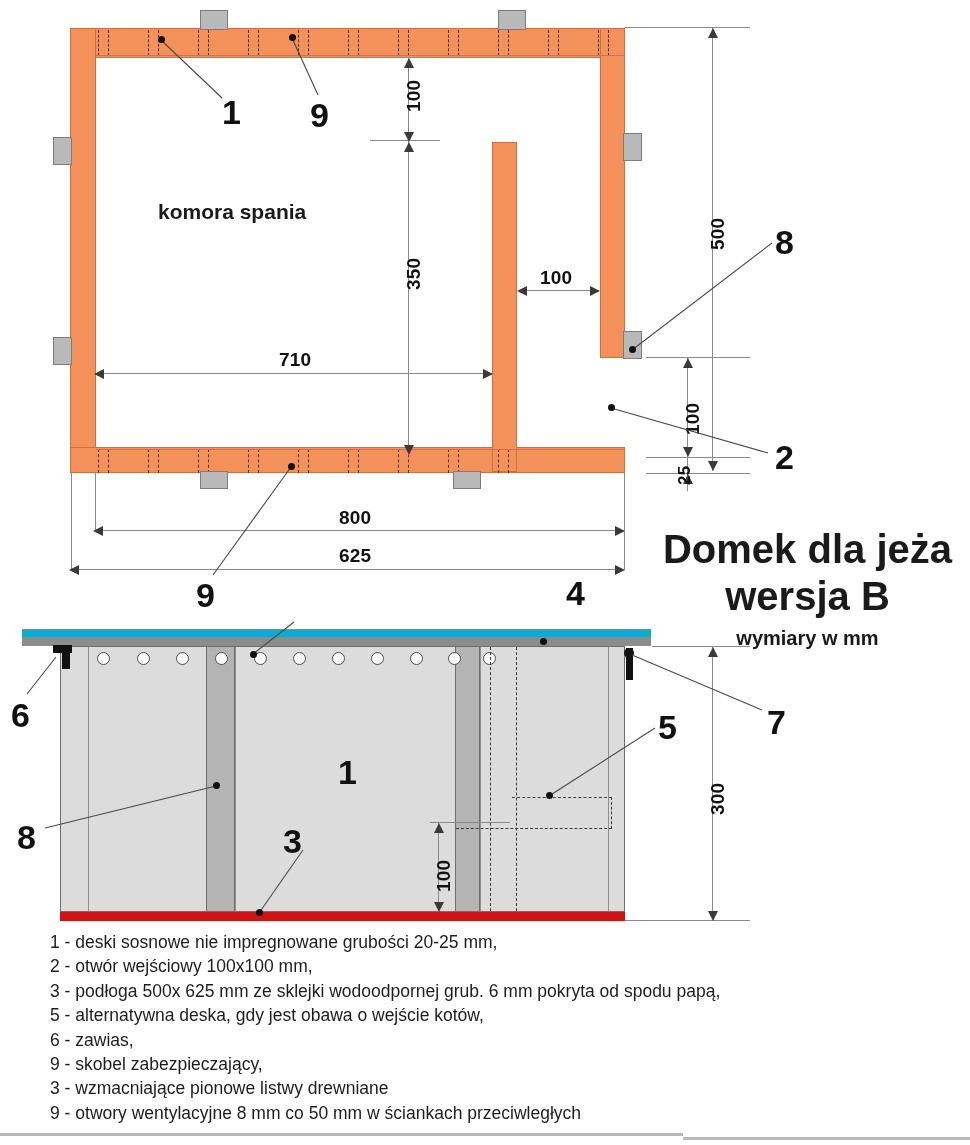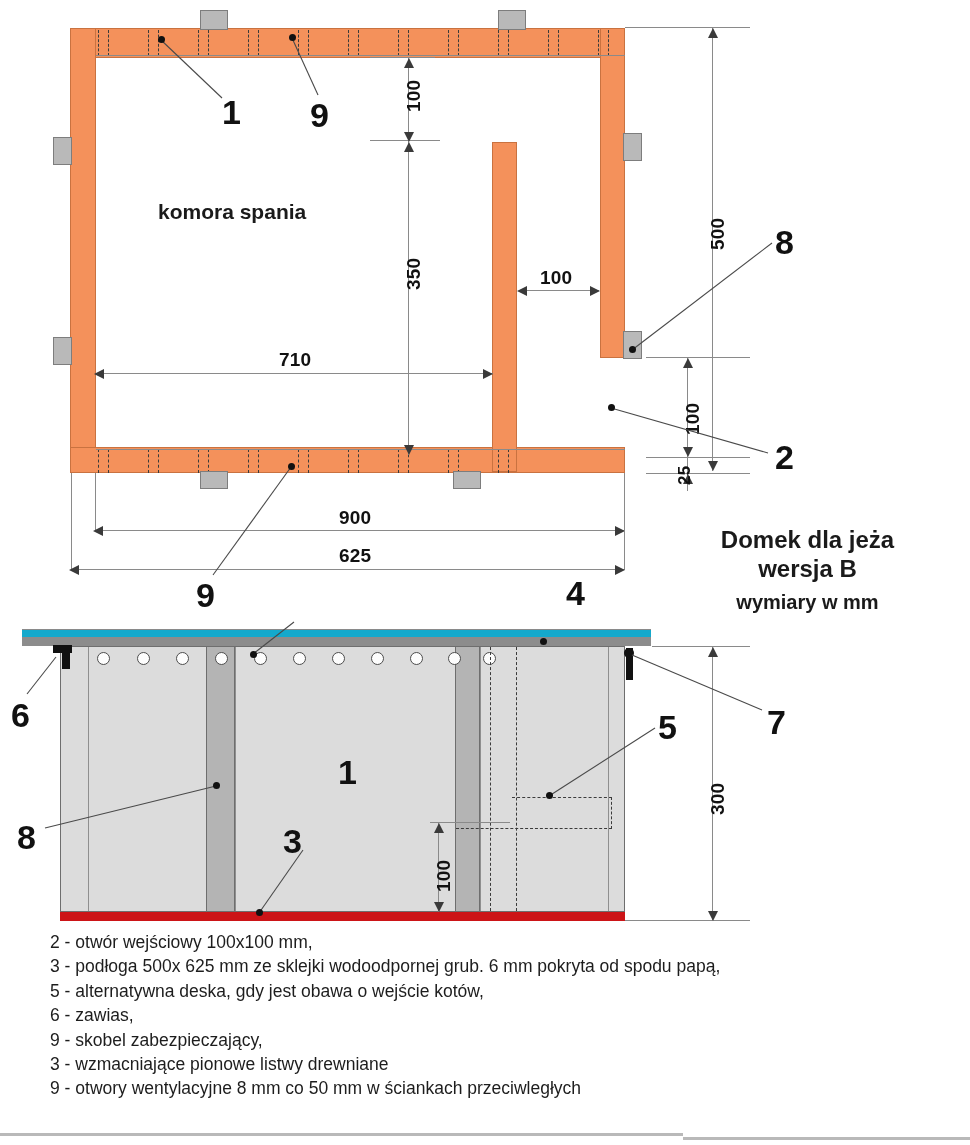--- a/index.html
+++ b/index.html
@@ -30,21 +30,21 @@
   .board-line{background:#8f8f8f;width:1px;}
   .batten{background:#b4b4b4;border-left:1px solid #6e6e6e;border-right:1px solid #6e6e6e;box-sizing:border-box;}
   .vent{width:13px;height:13px;border-radius:50%;background:#fdfdfd;border:1.4px solid #4d4d4d;box-sizing:border-box;}
   .roof-cyan{background:#14a9cc;}
   .roof-gray{background:#8c8c8c;}
   .floor-red{background:#cc1417;}
   .dash{border:0;border-left:1.5px dashed #3b3b3b;}
   .dashh{border:0;border-top:1.5px dashed #3b3b3b;}
 
   
-  .title1{font-size:24px;font-weight:bold;line-height:1.12;text-align:center;white-space:nowrap;}
+  .title1{font-size:40px;font-weight:bold;line-height:1.12;text-align:center;white-space:nowrap;}
   .title2{font-size:20px;font-weight:bold;text-align:center;white-space:nowrap;}
 
   
   .legend{font-size:17.5px;line-height:24.4px;color:#1d1d1d;white-space:nowrap;}
 
   
   .logo{background:#000;position:absolute;overflow:hidden;}
   .logo .txt-top{color:#fff;font-size:11.5px;font-weight:bold;letter-spacing:1.1px;white-space:nowrap;}
   .logo .txt-mid{color:#8dc63f;font-size:27px;font-weight:bold;letter-spacing:1px;
                  white-space:nowrap;-webkit-text-stroke:1px #cfe8a0;}
@@ -167,21 +167,21 @@
     <div class="abs thin" style="left:646px;top:473px;width:104px;height:1px;"></div>
     <div class="abs thin" style="left:687px;top:457px;width:1px;height:34px;"></div>
     <div class="ar ar-u abs" style="left:683px;top:474px;"></div>
     <div class="abs dimtxt vert" style="left:676px;top:485px;font-size:17px;">25</div>
 
     <div class="abs thin" style="left:95px;top:473px;width:1px;height:58px;"></div>
     <div class="abs thin" style="left:624px;top:473px;width:1px;height:58px;"></div>
     <div class="abs thin" style="left:95px;top:530px;width:530px;height:1px;"></div>
     <div class="ar ar-l abs" style="left:93px;top:526px;"></div>
     <div class="ar ar-r abs" style="left:615px;top:526px;"></div>
-    <div class="abs dimtxt" style="left:339px;top:508px;">900</div>
+    <div class="abs dimtxt" style="left:339px;top:508px;">800</div>
 
     <div class="abs thin" style="left:71px;top:473px;width:1px;height:97px;"></div>
     <div class="abs thin" style="left:624px;top:530px;width:1px;height:40px;"></div>
     <div class="abs thin" style="left:71px;top:569px;width:554px;height:1px;"></div>
     <div class="ar ar-l abs" style="left:69px;top:565px;"></div>
     <div class="ar ar-r abs" style="left:615px;top:565px;"></div>
     <div class="abs dimtxt" style="left:339px;top:546px;text-align:center;">625</div>
 
     <svg class="abs" width="970" height="600" style="left:0;top:0;pointer-events:none;">
       <line x1="161" y1="40" x2="222" y2="98" stroke="#4a4a4a" stroke-width="1.1"></line>
@@ -288,20 +288,21 @@
 
     <div class="abs leadnum" style="left:11px;top:98px;">6</div>
     <div class="abs leadnum" style="left:17px;top:220px;">8</div>
     <div class="abs leadnum" style="left:283px;top:224px;">3</div>
     <div class="abs leadnum" style="left:338px;top:155px;">1</div>
     <div class="abs leadnum" style="left:658px;top:110px;">5</div>
     <div class="abs leadnum" style="left:767px;top:105px;">7</div>
   </div>
 
   <div class="abs" style="left:50px;top:930px;width:900px;">
+    <div class="legend">1 - deski sosnowe nie impregnowane grubości 20-25 mm,</div>
     <div class="legend">2 - otwór wejściowy 100x100 mm,</div>
     <div class="legend">3 - podłoga 500x 625 mm ze sklejki wodoodpornej grub. 6 mm pokryta od spodu papą,</div>
     <div class="legend">5 - alternatywna deska, gdy jest obawa o wejście kotów,</div>
     <div class="legend">6 - zawias,</div>
     <div class="legend">9 - skobel zabezpieczający,</div>
     <div class="legend">3 - wzmacniające pionowe listwy drewniane</div>
     <div class="legend">9 - otwory wentylacyjne 8 mm co 50 mm w ściankach przeciwległych</div>
   </div>
 
 

